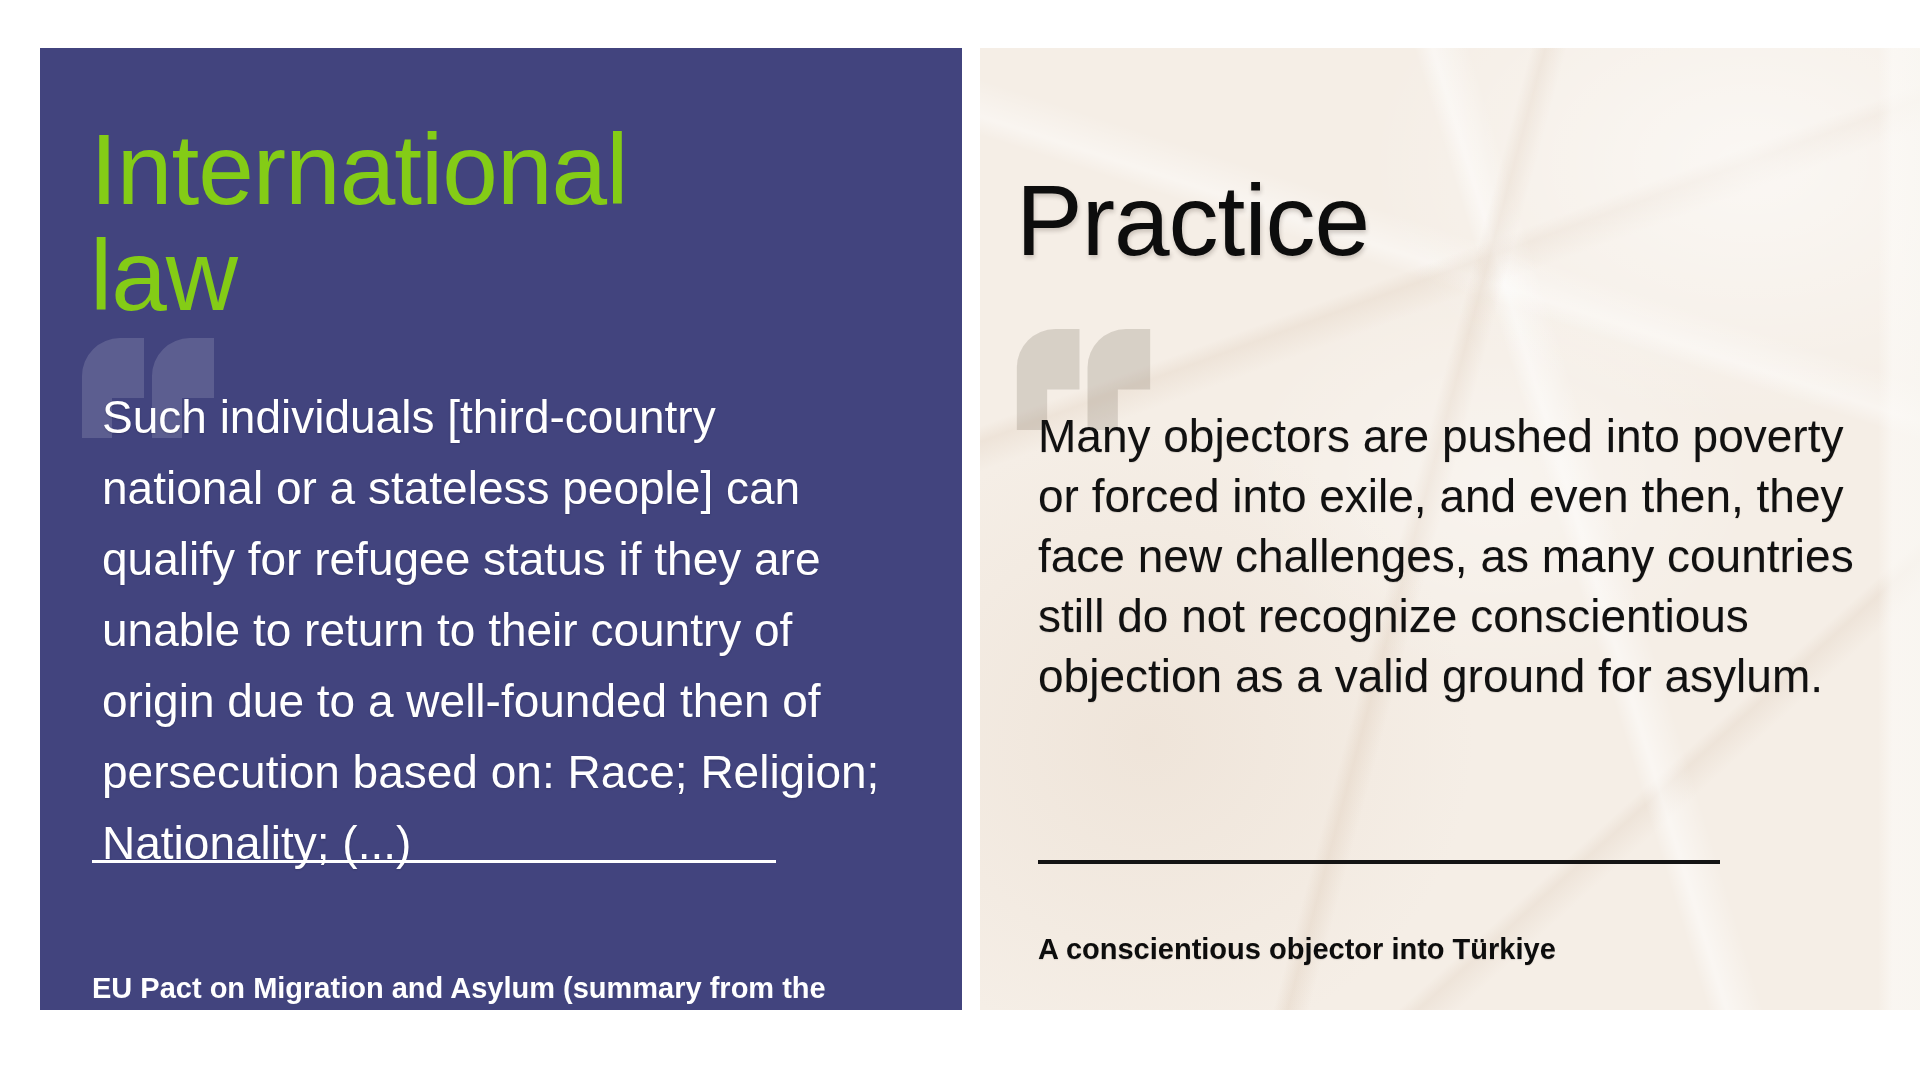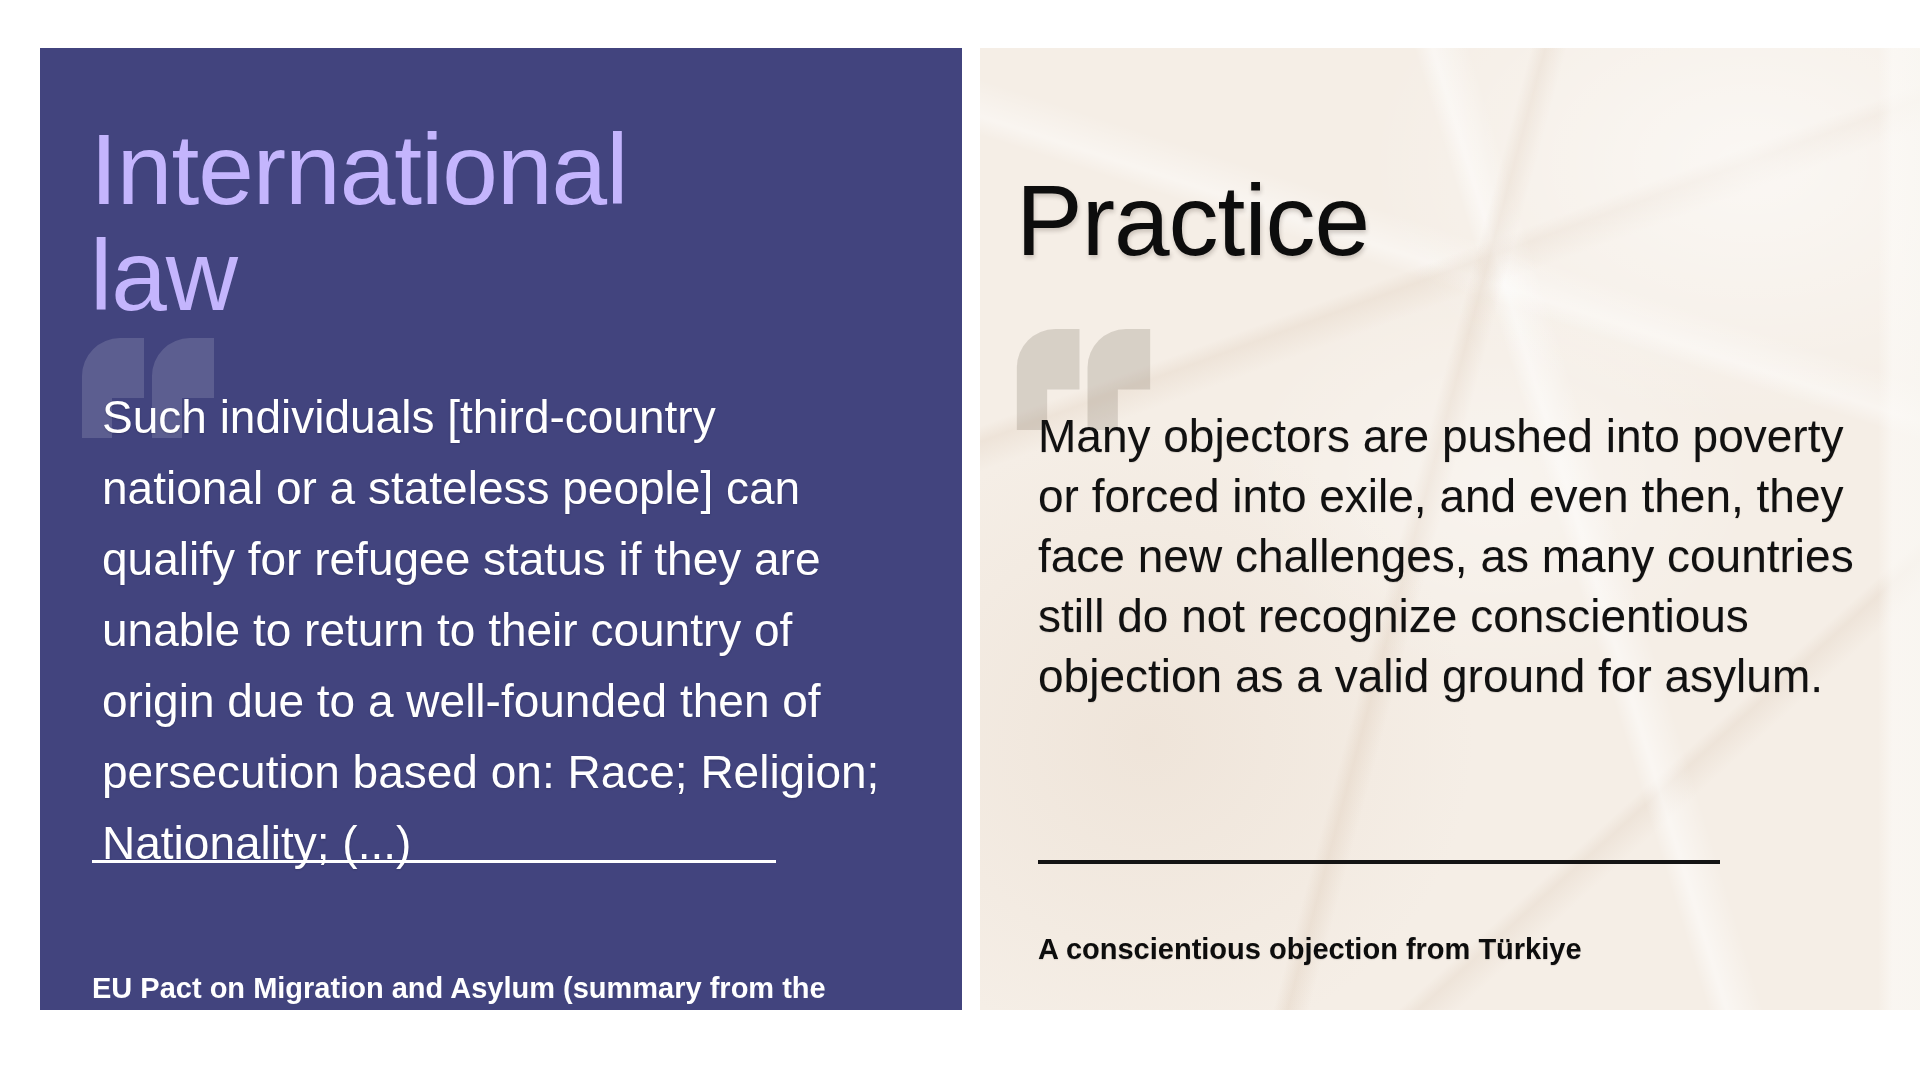--- a/index.html
+++ b/index.html
@@ -25,21 +25,21 @@
       #f5eee6;
   }
   .paper-edge{
     position:absolute;top:0;left:898px;width:42px;height:100%;
     background:linear-gradient(to right, rgba(255,255,255,0) 0%, rgba(252,250,247,0.65) 35%, rgba(250,248,244,0.75) 100%);
   }
   .title{
     position:absolute;font-size:100px;line-height:106px;font-weight:500;
     letter-spacing:-1px;white-space:pre;
   }
-  .panel-left .title{left:50px;top:52px;color:#c4b5fd;margin-top:16px;}
+  .panel-left .title{left:50px;top:52px;color:#84cc16;margin-top:16px;}
   .panel-right .title{left:36px;top:52px;color:#0d0d0d;text-shadow:1px 3px 4px rgba(60,45,35,0.22);}
   .qmark{position:absolute;}
   .panel-left .qmark{left:42px;top:290px;}
   .panel-right .qmark{left:36px;top:281px;}
   .quote{position:absolute;font-size:46px;white-space:pre;}
   .panel-left .quote{left:62px;top:288px;line-height:71px;text-shadow:0 1px 2px rgba(0,0,20,0.18);}
   .panel-right .quote{left:58px;top:312px;line-height:60px;text-shadow:0 1px 1px rgba(60,45,35,0.14);}
   .divider{position:absolute;}
   .panel-left .divider{left:52px;top:812px;width:684px;height:3px;background:#ffffff;}
   .panel-right .divider{left:58px;top:812px;width:682px;height:4px;background:#141414;}
@@ -86,16 +86,16 @@
     </svg>
 
     <p class="quote">Many objectors are pushed into poverty
 or forced into exile, and even then, they
 face new challenges, as many countries
 still do not recognize conscientious
 objection as a valid ground for asylum.</p>
 
     <div class="divider"></div>
 
-    <p class="attribution">A conscientious objection from Türkiye</p>
+    <p class="attribution">A conscientious objector into Türkiye</p>
   </section>
 
 </div>
 
 </body></html>

